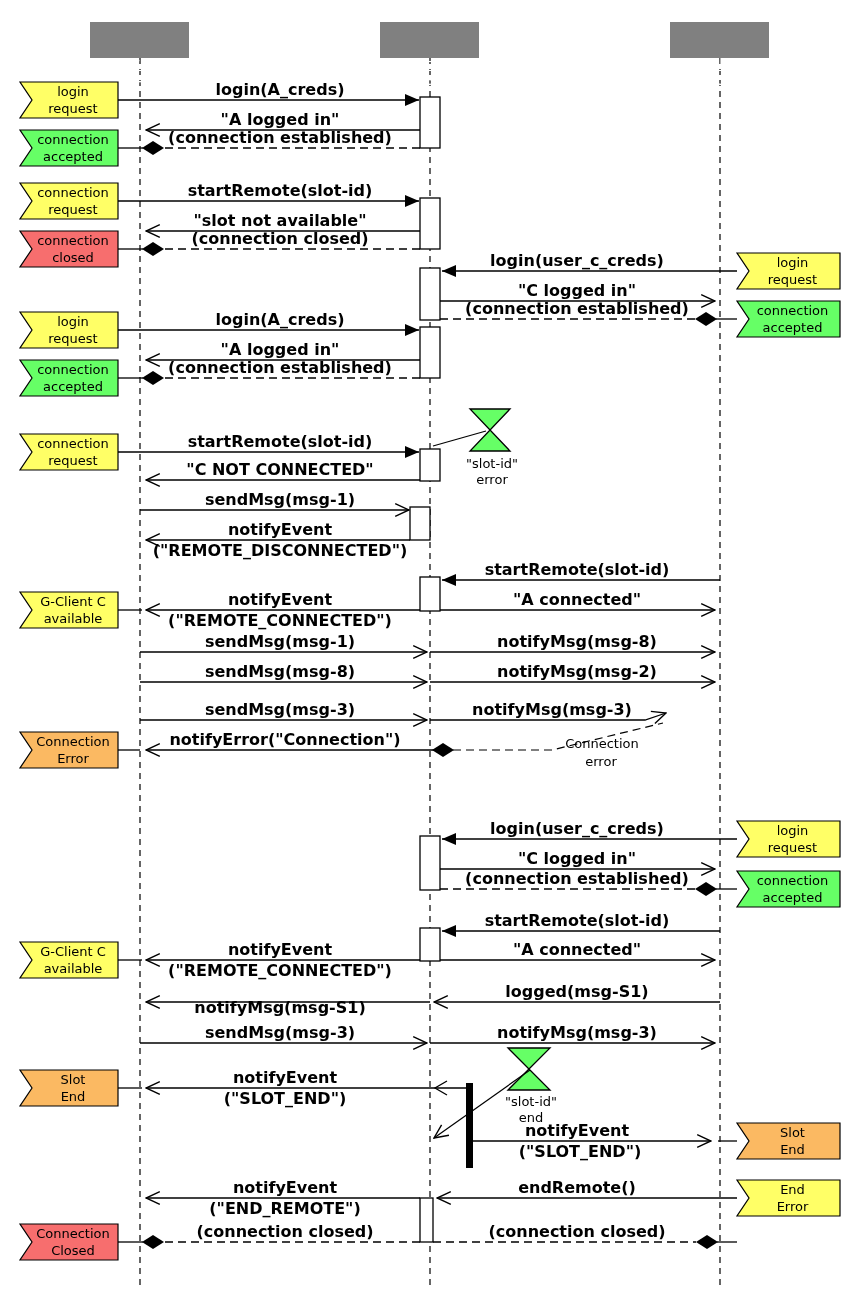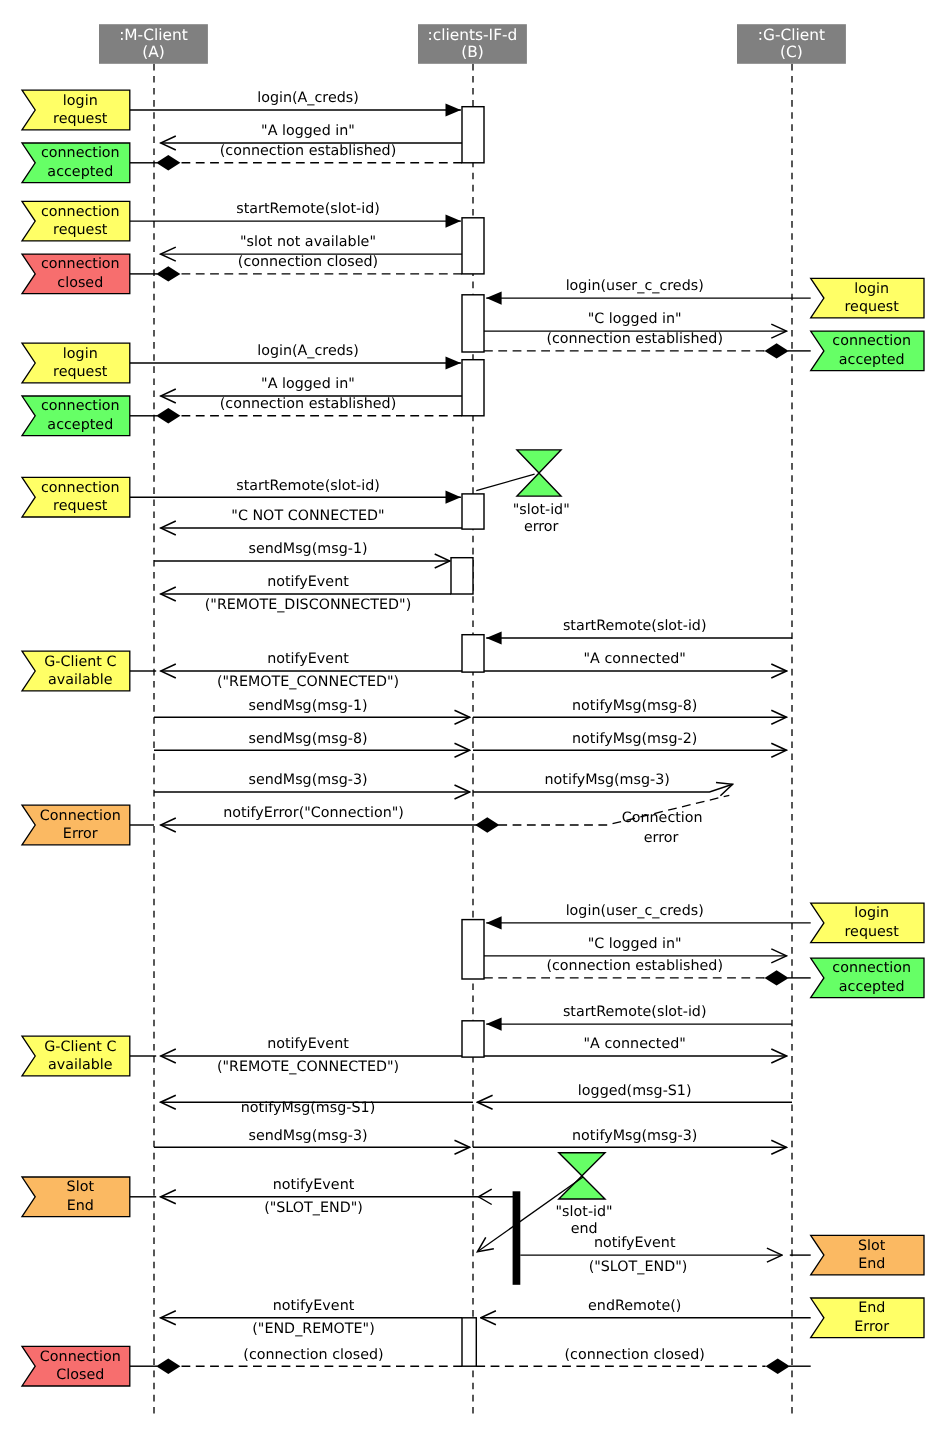--- a/index.html
+++ b/index.html
@@ -1,23 +1,23 @@
 <!DOCTYPE html>
 <html><head>
 <meta charset="utf-8">
 <style>
   html,body{margin:0;padding:0;background:#ffffff;}
   .stage{position:relative;width:860px;height:1310px;background:#ffffff;
          font-family:"DejaVu Sans","Liberation Sans",sans-serif;color:#000;overflow:hidden;}
   svg.geom{position:absolute;left:0;top:0;}
   .lbl{position:absolute;transform:translateX(-50%);white-space:nowrap;
-       font-size:13px;line-height:14px;}
+       font-size:16px;line-height:14px;font-weight:bold;}
   .actor{position:absolute;width:99px;height:36px;background:#808080;color:#ffffff;
          text-align:center;font-size:14px;line-height:18px;}
-  .actor .aname{padding-top:1px;}
+  .actor .aname{text-decoration:underline;padding-top:1px;margin-top:32px;}
   .actor .ainst{line-height:15px;}
   .flagtext{position:absolute;text-align:center;font-size:13px;line-height:17px;padding-top:1px;
             box-sizing:border-box;}
   .flagtext div{padding-left:8px;}
   .notelbl{position:absolute;transform:translateX(-50%);white-space:nowrap;font-size:13px;line-height:15px;}
 </style>
 </head>
 <body>
 
 <div class="stage">

